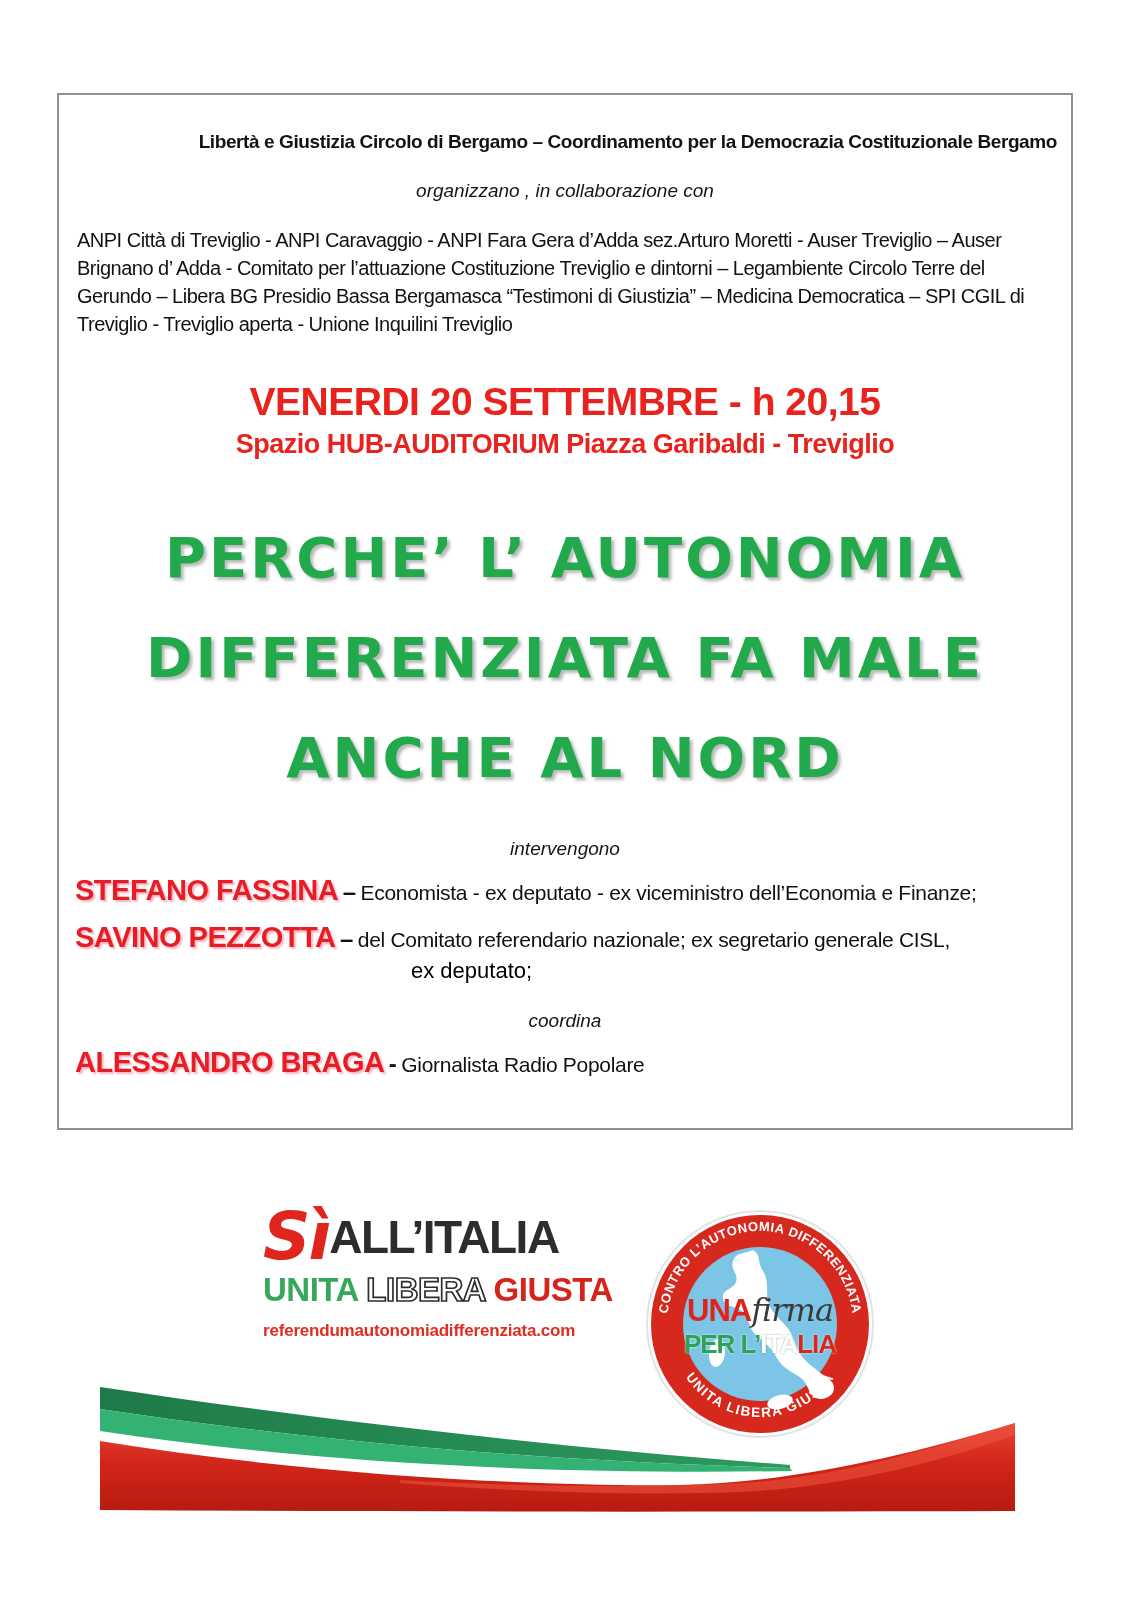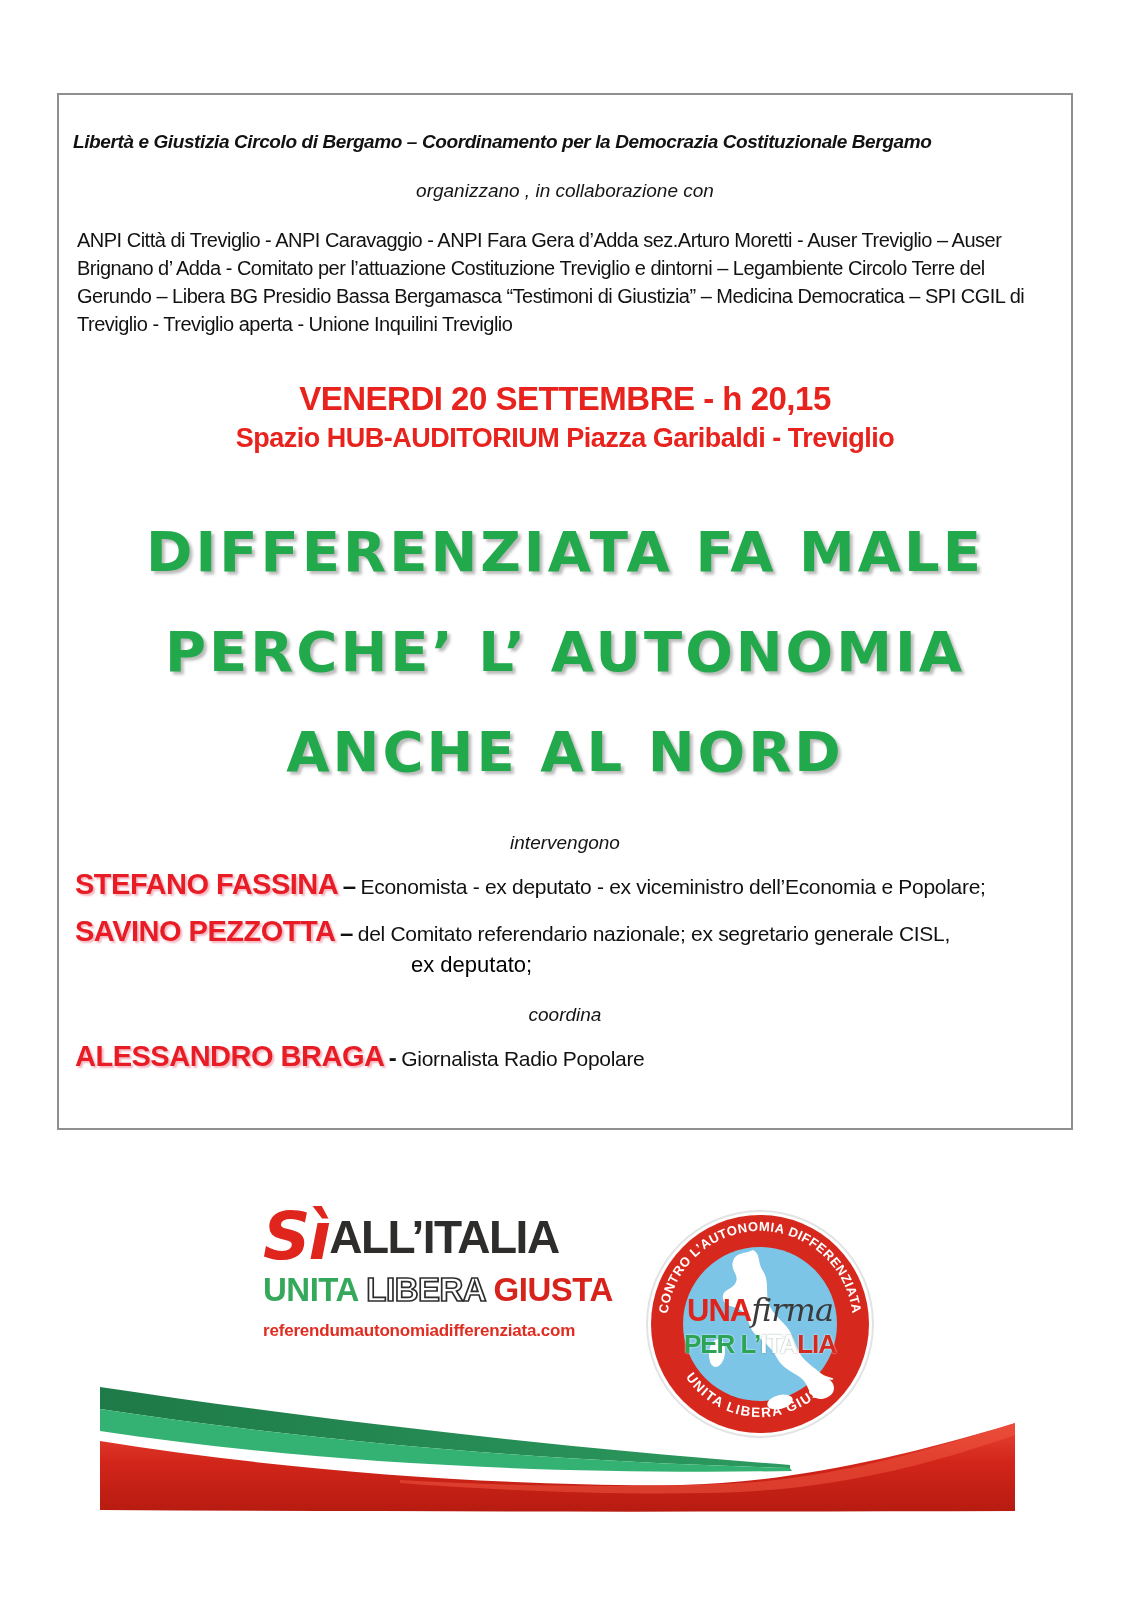--- a/index.html
+++ b/index.html
@@ -7,33 +7,32 @@
   .page {
     position:relative; width:1131px; height:1600px; background:#ffffff;
     font-family:"Liberation Sans", sans-serif; color:#111; overflow:hidden;
   }
   .box {
     position:absolute; left:57px; top:93px; width:1016px; height:1037px;
     border:2px solid #8f8f8f; background:#ffffff; padding:36px 14px 0 14px;
     overflow:hidden;
   }
   .organizers {
-    text-align:left; font-weight:bold; font-size:19px; letter-spacing:-0.4px;
+    text-align:right; font-weight:bold; font-size:19px; letter-spacing:-0.4px;
     color:#121212;
-    font-style:italic;
   }
   .intro-line {
     text-align:center; font-style:italic; font-size:19px; margin-top:27px; color:#151515;
   }
   .collaborators {
     margin-top:24px; font-weight:normal; font-size:20px; line-height:28px;
     letter-spacing:-0.5px; color:#121212; text-align:left; padding:0 4px;
   }
   .event-date {
-    margin-top:42px; text-align:center; font-weight:bold; font-size:33px;
+    margin-top:42px; text-align:center; font-weight:bold; font-size:39px;
     color:#e8221c; letter-spacing:-0.5px;
   }
   .event-venue {
     margin-top:5px; text-align:center; font-weight:bold; font-size:27px;
     color:#e8221c; letter-spacing:-0.5px;
   }
   .main-title {
     margin-top:48px; text-align:center; font-family:"DejaVu Sans", sans-serif;
     font-weight:bold; font-size:56px; line-height:100px; color:#21a94b;
     letter-spacing:3px; text-shadow:3px 3px 3px rgba(130,130,130,0.55);
@@ -96,31 +95,31 @@
 <div class="page">
 
   <div class="box">
     <p class="organizers">Libertà e Giustizia  Circolo di Bergamo – Coordinamento per la Democrazia Costituzionale Bergamo</p>
     <p class="intro-line">organizzano , in collaborazione con</p>
     <p class="collaborators">ANPI  Città di Treviglio - ANPI Caravaggio - ANPI Fara Gera d’Adda sez.Arturo Moretti  -  Auser Treviglio – Auser Brignano d’ Adda - Comitato per l’attuazione Costituzione  Treviglio e dintorni  – Legambiente Circolo Terre del Gerundo – Libera BG Presidio Bassa Bergamasca “Testimoni di Giustizia” – Medicina Democratica – SPI CGIL di Treviglio - Treviglio aperta - Unione Inquilini Treviglio</p>
     <p class="event-date">VENERDI 20 SETTEMBRE - h 20,15</p>
     <p class="event-venue">Spazio HUB-AUDITORIUM  Piazza Garibaldi  -  Treviglio</p>
 
     <div class="main-title">
+      <div>PERCHE’ L’ AUTONOMIA</div>
       <div>DIFFERENZIATA FA MALE</div>
-      <div>PERCHE’ L’ AUTONOMIA</div>
       <div>ANCHE AL NORD</div>
     </div>
 
     <p class="speakers-intro">intervengono</p>
 
     <div class="speaker-row">
       <span class="speaker-name">STEFANO FASSINA</span>
       <span class="speaker-dash">–</span>
-      <span class="speaker-role">Economista - ex deputato - ex viceministro dell’Economia e Popolare;</span>
+      <span class="speaker-role">Economista - ex deputato - ex viceministro dell’Economia e Finanze;</span>
     </div>
 
     <div class="speaker-row">
       <span class="speaker-name">SAVINO PEZZOTTA</span>
       <span class="speaker-dash">–</span>
       <span class="speaker-role">del Comitato referendario nazionale; ex segretario generale CISL,</span>
     </div>
     <div class="role-cont">ex deputato;</div>
 
     <p class="moderator-intro">coordina</p>

